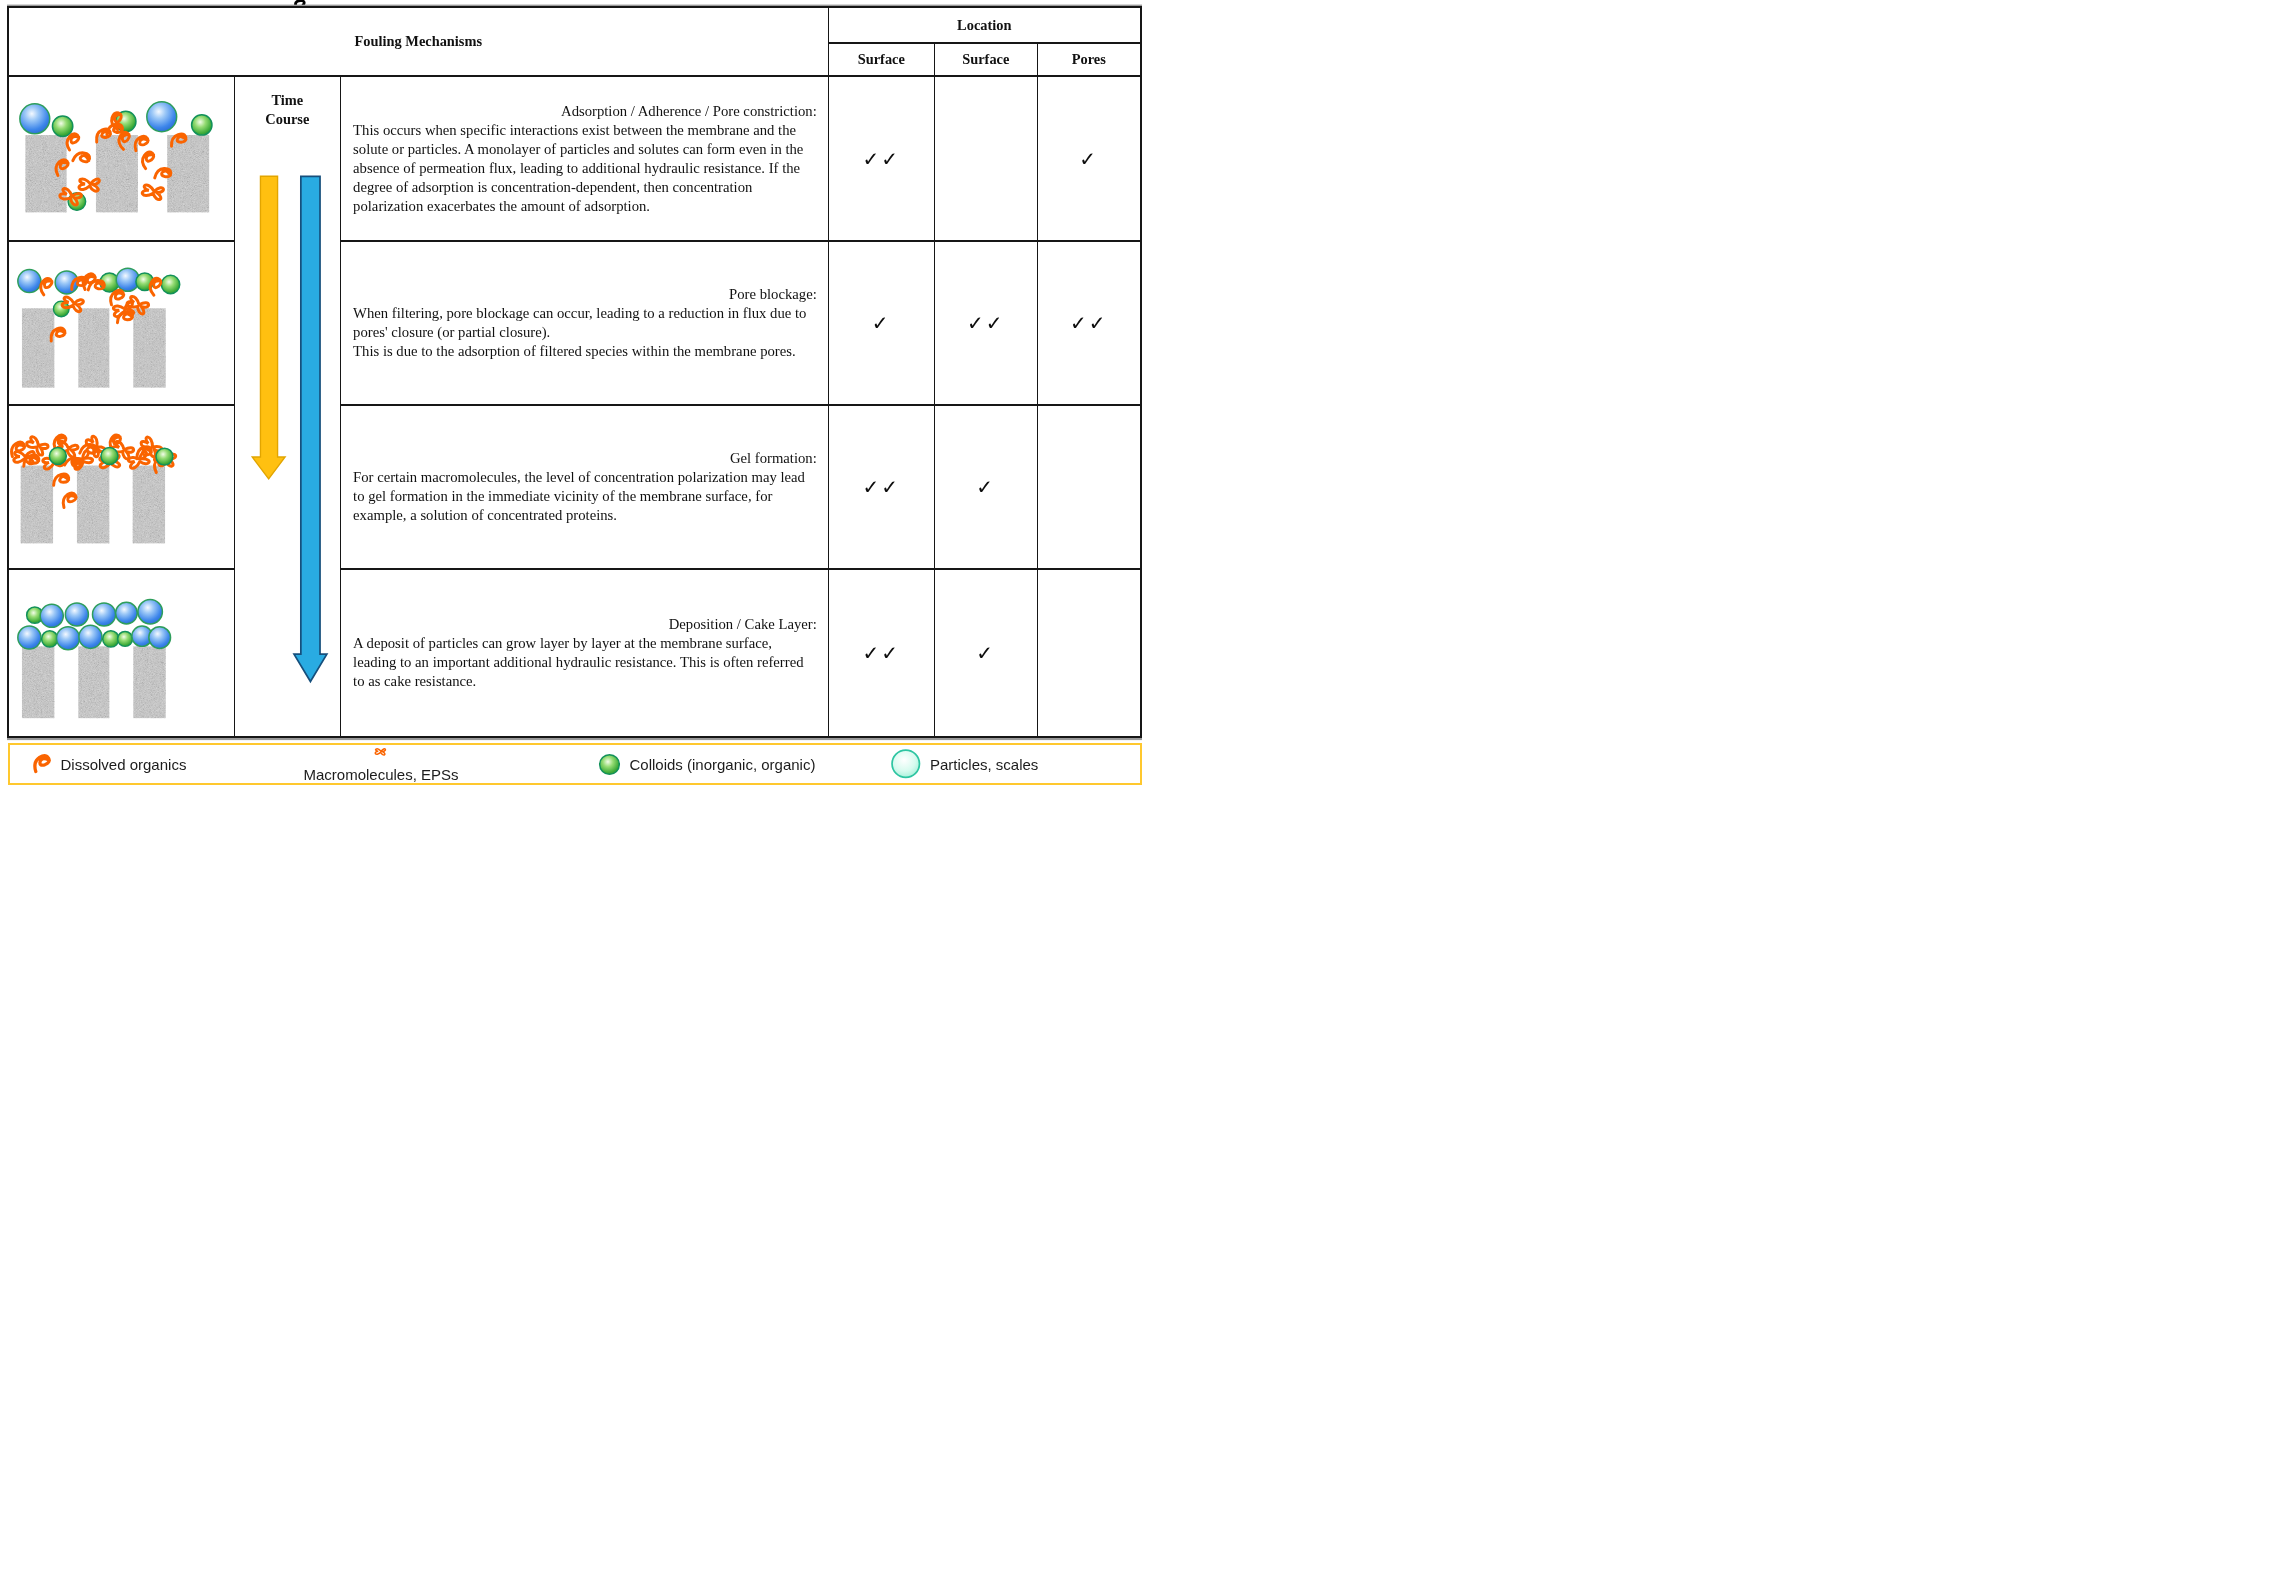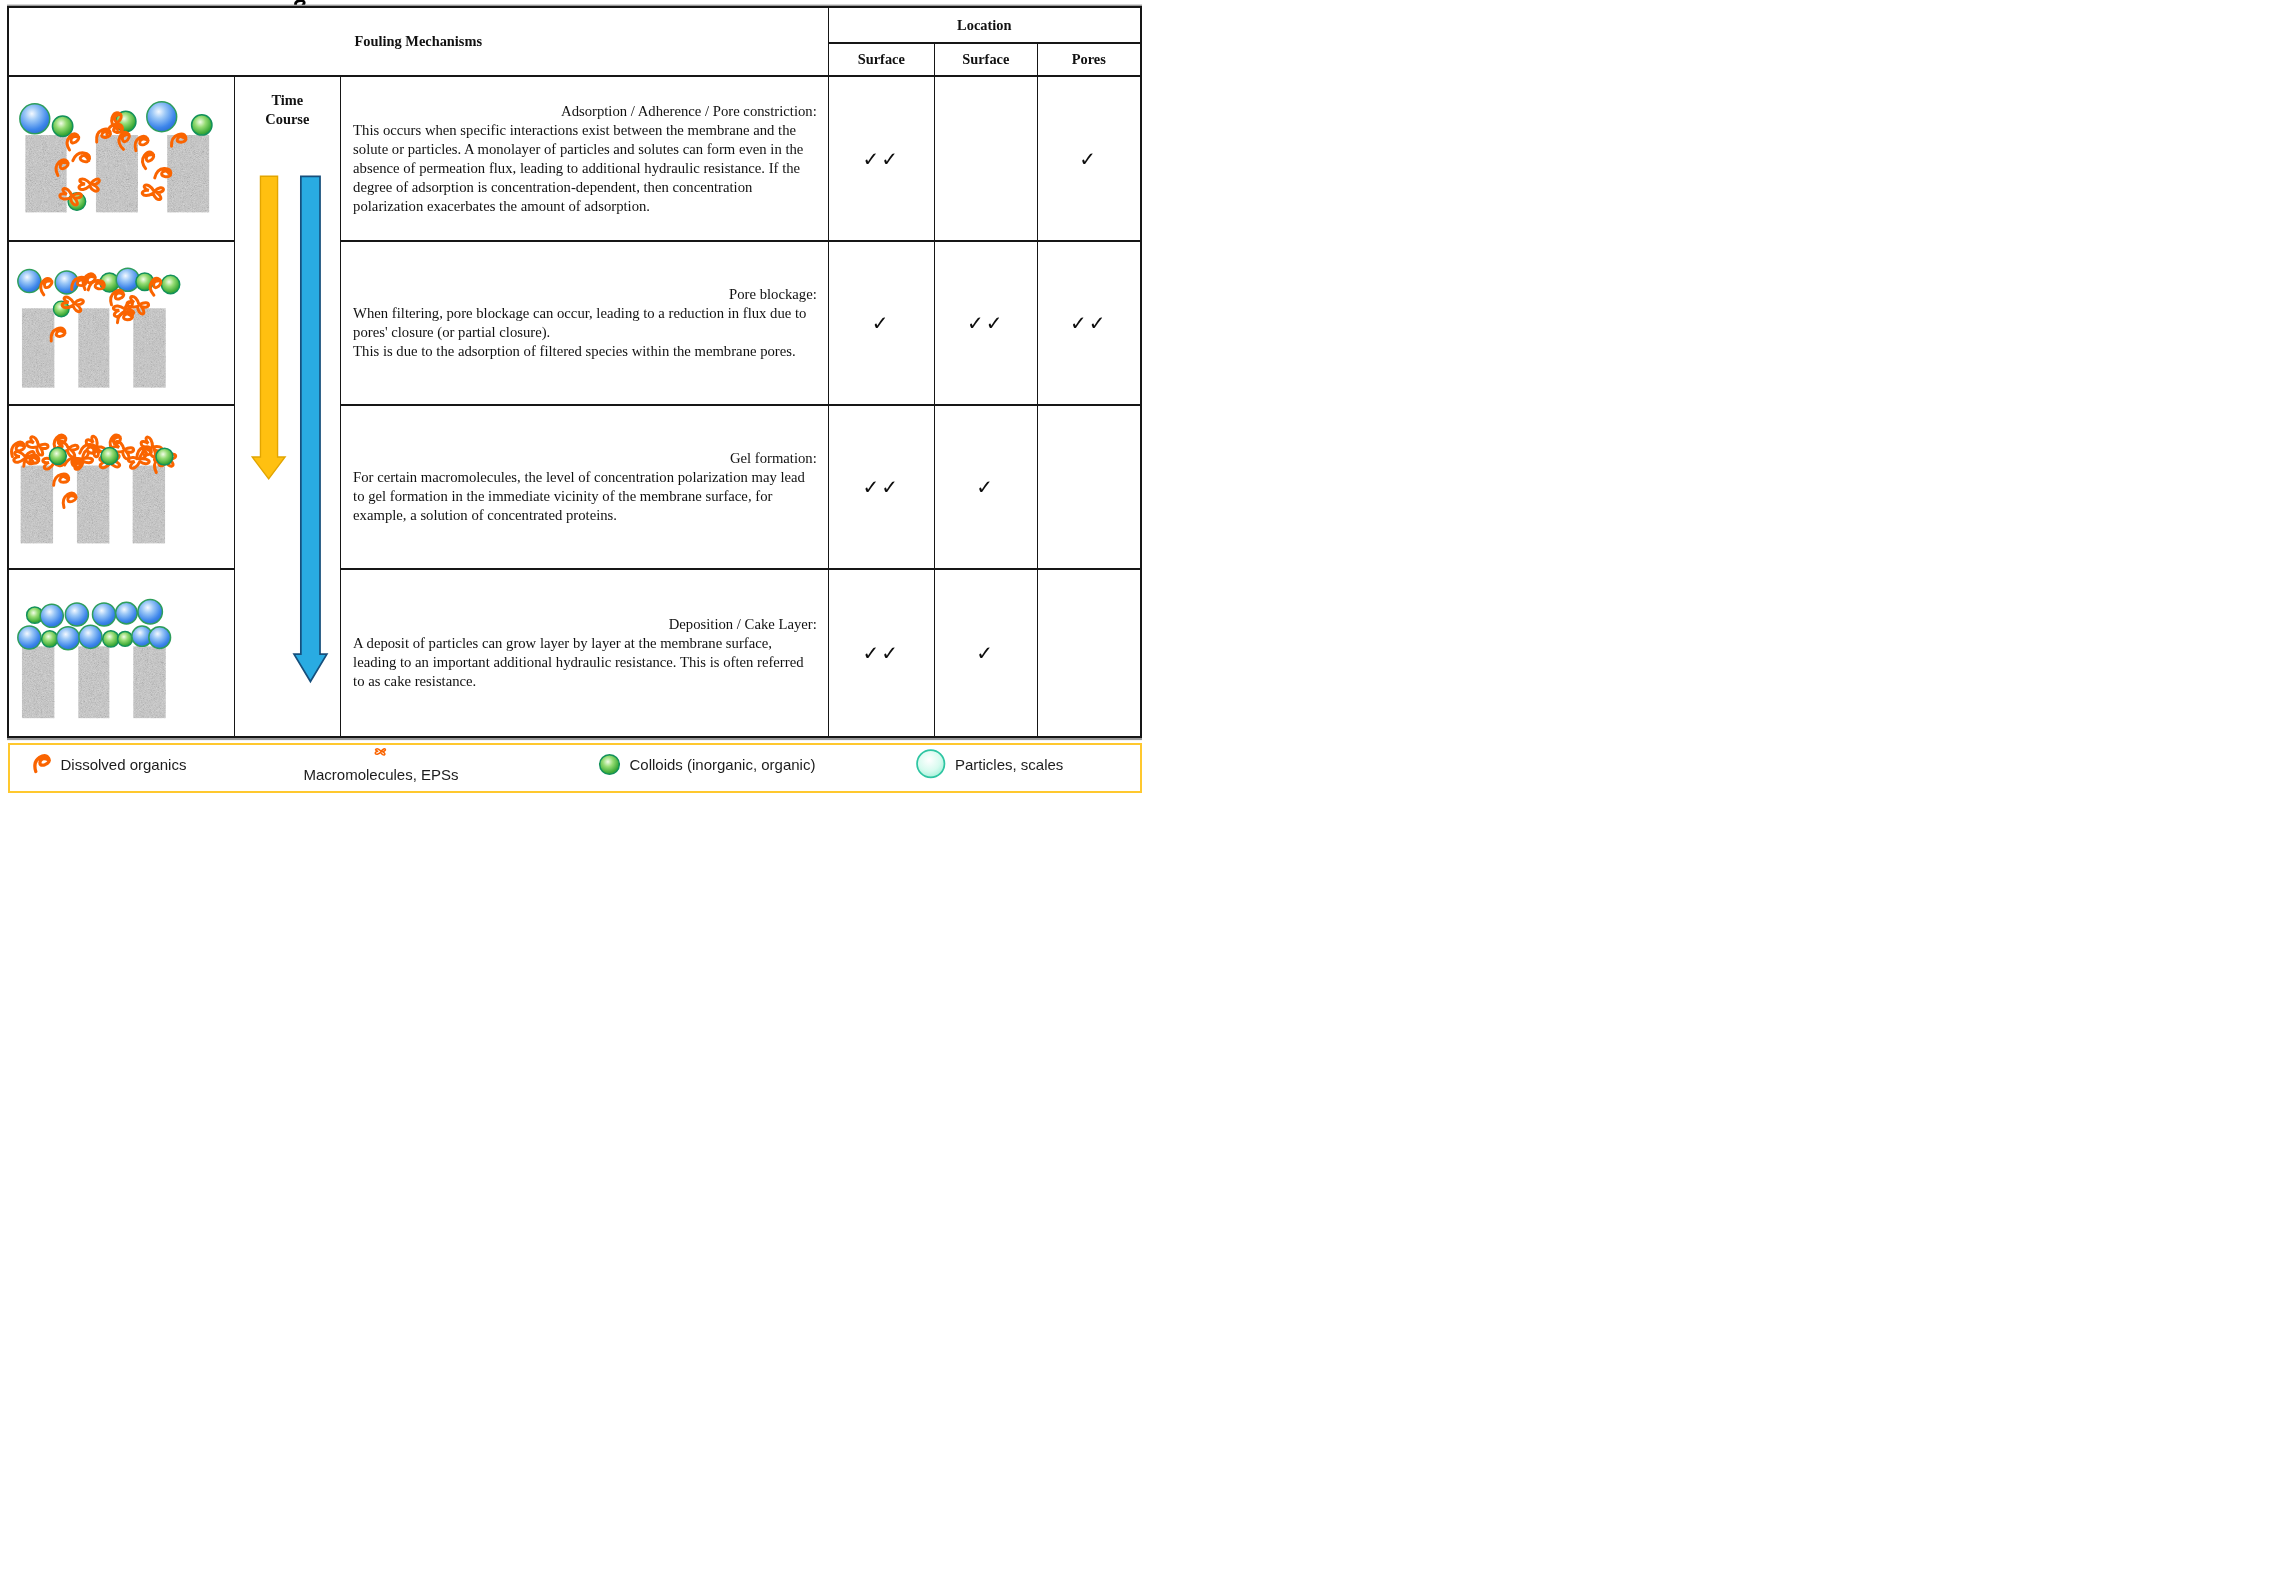--- a/index.html
+++ b/index.html
@@ -48,27 +48,27 @@
 
   .textcell { display:flex; flex-direction:column; justify-content:center;
               padding:4.1px 11px 4.1px 12.3px; font-size:14.7px; line-height:19px; }
   .mtitle { font-weight:normal;text-align:right; }
   .mbody  { white-space:pre-line; }
 
   .checkcell { display:flex; align-items:center; justify-content:center;
                font-family:"DejaVu Sans", sans-serif; font-weight:bold;
                font-size:20px; letter-spacing:2.1px; color:#0d0d0d; }
 
-  .legend { position:absolute; left:7.5px; top:743px; width:1134px; height:50px;
+  .legend { position:absolute; left:7.5px; top:743px; width:1134px; height:42px;
             border:2.1px solid #FFC82E; background:#fff; }
   .litem { position:absolute; top:0; height:38px; display:flex;
            align-items:center; gap:9px;
            font-family:"Liberation Sans", sans-serif; font-size:15px; color:#1c1c1c; }
   .li-0 { left:23px; }  .li-1 { left:294px;flex-direction:column; }
-  .li-2 { left:588px; } .li-3 { left:905px;align-items:center; }
+  .li-2 { left:588px; } .li-3 { left:880px;align-items:center; }
 
   .org { stroke:#FA6400; fill:none; }
   svg  { display:block; }
 </style>
 </head>
 <body>
 
 <svg width="0" height="0" style="position:absolute" aria-hidden="true">
   <defs>
     <radialGradient id="gBlue" cx="40%" cy="33%" r="75%">

